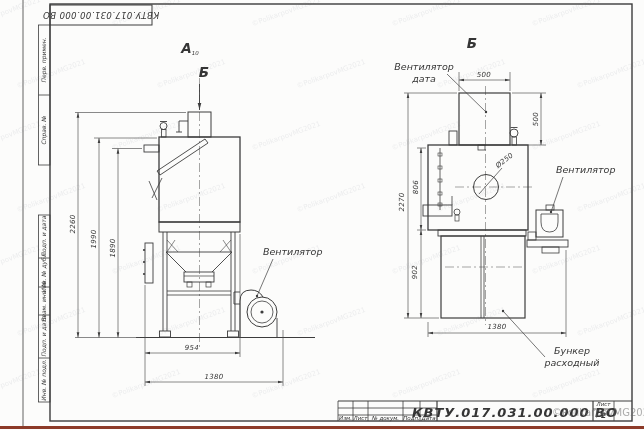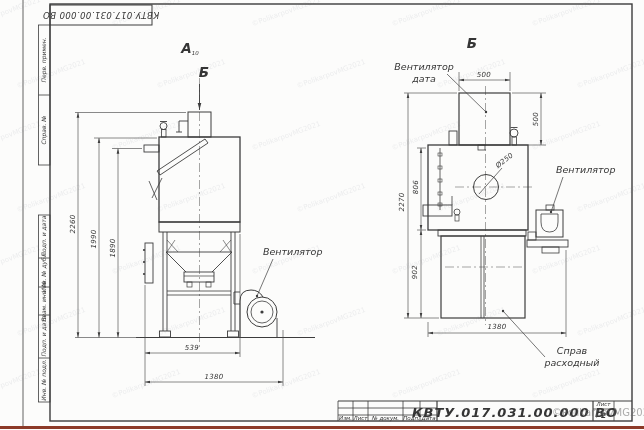--- a/index.html
+++ b/index.html
@@ -244,36 +244,36 @@
   <div class="txt margin-txt rot90" style="left:44px;top:336px;">Подп. и дата</div>
   <div class="txt margin-txt rot90" style="left:44px;top:380px;">Инв. № подл.</div>
 
   <div class="txt vtitle ctr" style="left:190px;top:49px;">
     <span>А</span><span class="vsub">10</span>
   </div>
   <div class="txt vtitle ctr" style="left:204px;top:73px;">Б</div>
   <div class="txt dim rot90" style="left:73px;top:224px;">2260</div>
   <div class="txt dim rot90" style="left:94px;top:239px;">1990</div>
   <div class="txt dim rot90" style="left:113px;top:248px;">1890</div>
-  <div class="txt dim ctr" style="left:192px;top:348px;">539</div>
+  <div class="txt dim ctr" style="left:192px;top:348px;">954</div>
   <div class="txt dim ctr" style="left:214px;top:377px;">1380</div>
   <div class="txt callout" style="left:263px;top:247px;">Вентилятор</div>
 
   <div class="txt vtitle ctr" style="left:472px;top:44px;">Б</div>
   <div class="txt callout ctr" style="left:424px;top:67px;">Вентилятор</div>
   <div class="txt callout ctr" style="left:424px;top:79px;">дата</div>
   <div class="txt dim ctr" style="left:484px;top:75px;">500</div>
   <div class="txt dim rot90" style="left:536px;top:119px;">500</div>
   <div class="txt dim rot90" style="left:402px;top:202px;">2270</div>
   <div class="txt dim rot90" style="left:416px;top:187px;">806</div>
   <div class="txt dim rot90" style="left:415px;top:272px;">902</div>
   <div class="txt dim ctr" style="left:497px;top:327px;">1380</div>
   <div class="txt dim rot38" style="left:505px;top:161px;">Ø250</div>
   <div class="txt callout" style="left:556px;top:165px;">Вентилятор</div>
-  <div class="txt callout ctr" style="left:572px;top:351px;">Справ</div>
+  <div class="txt callout ctr" style="left:572px;top:351px;">Бункер</div>
   <div class="txt callout ctr" style="left:572px;top:363px;">расходный</div>
 
   <div class="txt tb-small ctr" style="left:345.5px;top:418.5px;">Изм.</div>
   <div class="txt tb-small ctr" style="left:360.5px;top:418.5px;">Лист</div>
   <div class="txt tb-small ctr" style="left:385.5px;top:418.5px;">№ докум.</div>
   <div class="txt tb-small ctr" style="left:411.5px;top:418.5px;">Подп.</div>
   <div class="txt tb-small ctr" style="left:428.5px;top:418.5px;">Дата</div>
   <div class="txt tb-big ctr" style="left:515px;top:411.5px;">КВТУ.017.031.00.000  ВО</div>
   <div class="txt tb-small ctr" style="left:603.5px;top:405px;">Лист</div>
   <div class="txt tb-num ctr" style="left:603.5px;top:415.5px;">2</div>

